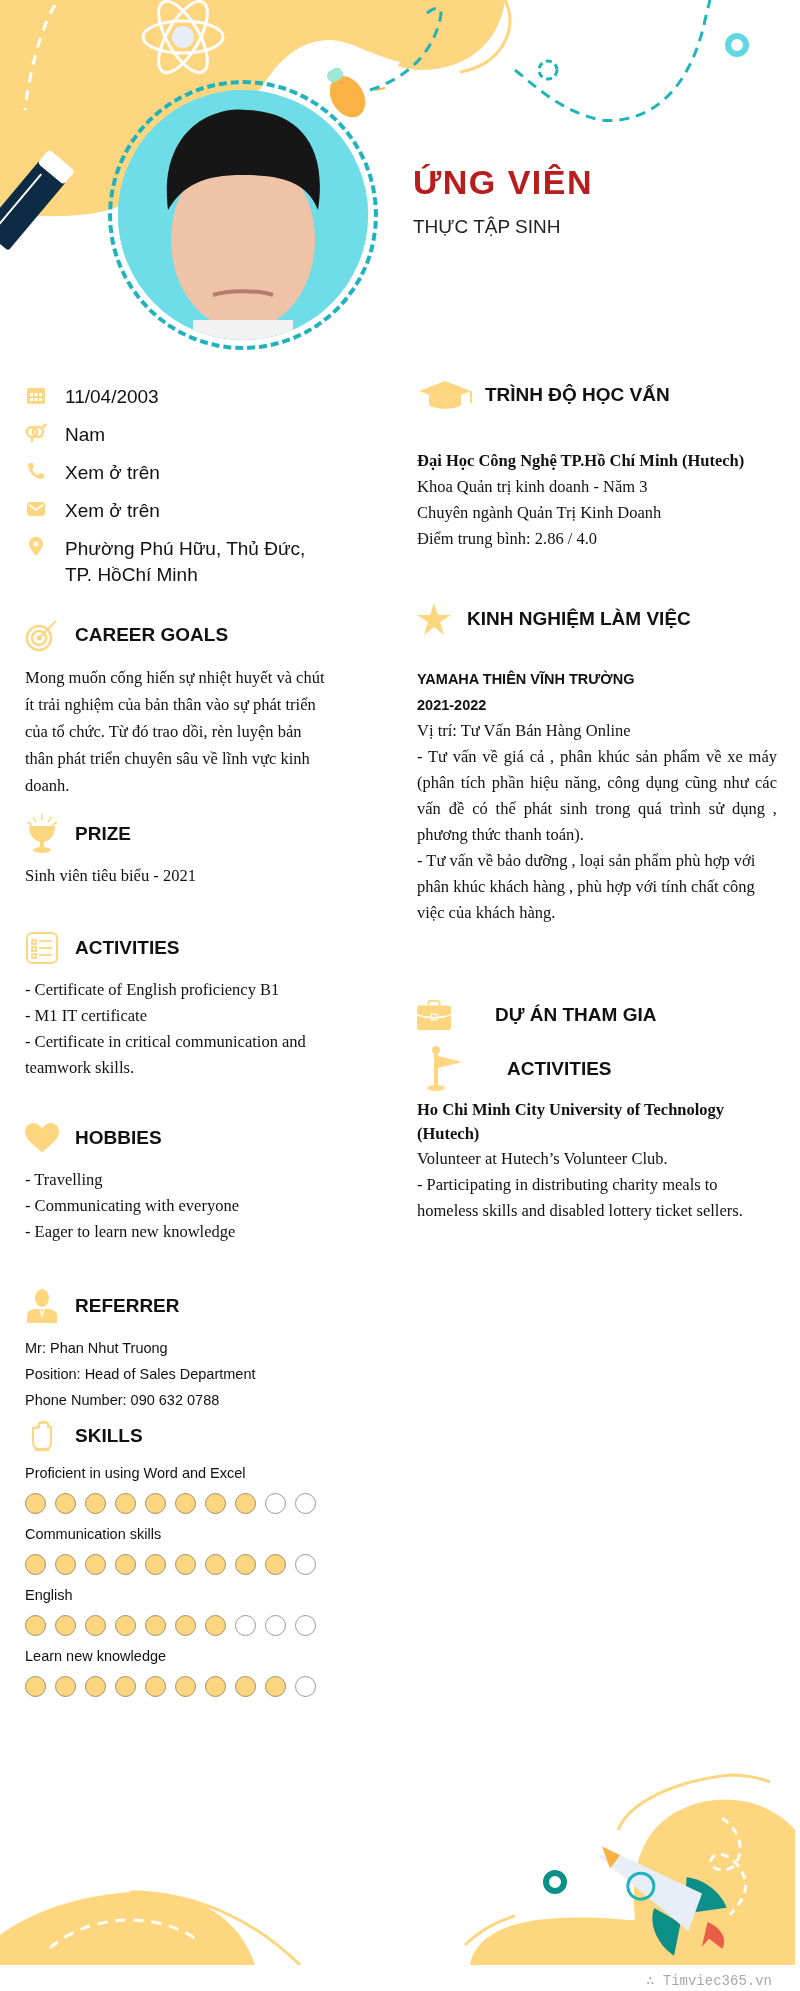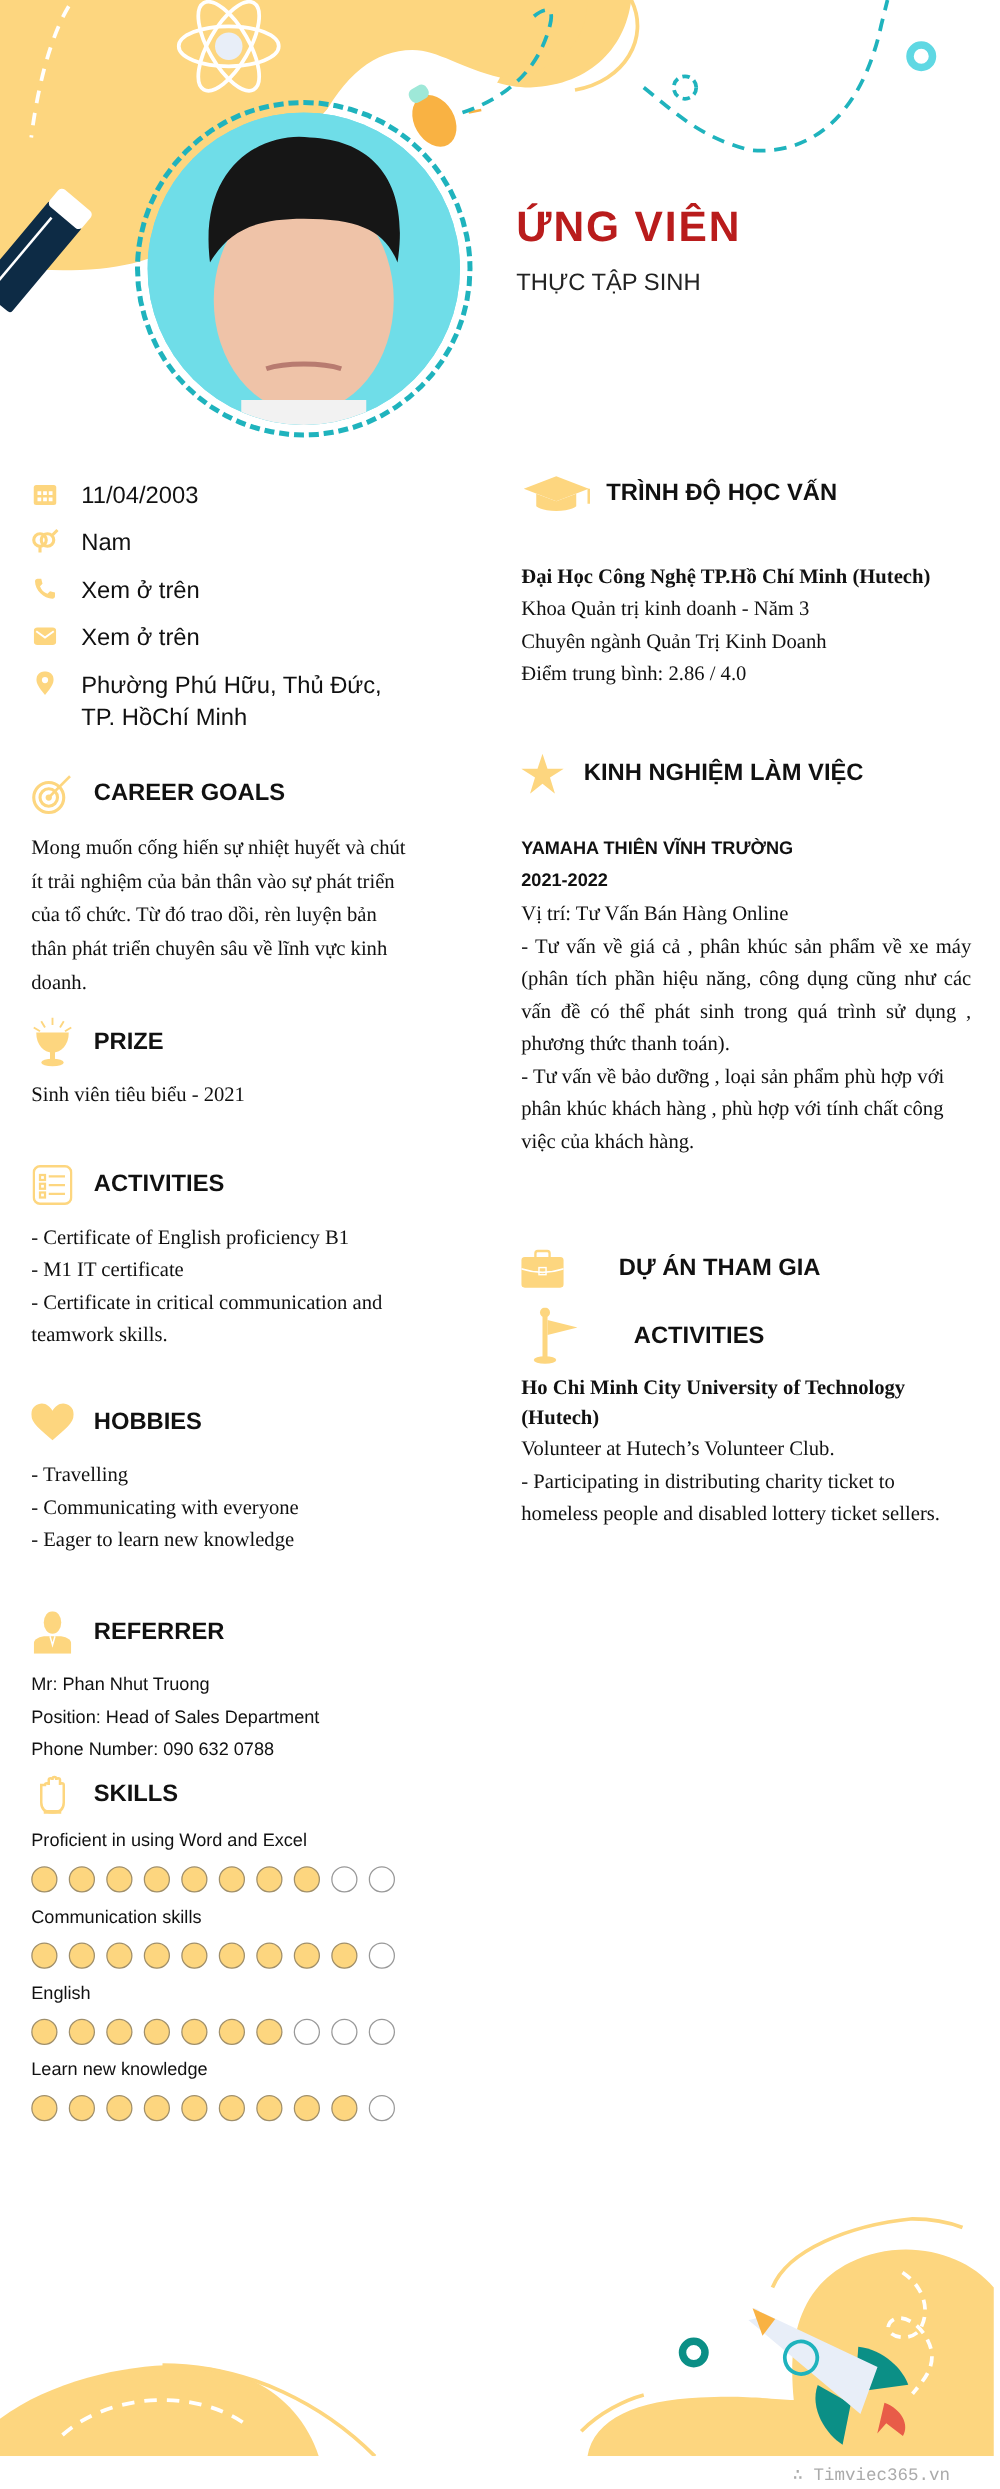--- a/index.html
+++ b/index.html
@@ -24,21 +24,21 @@
   .sec-title { font-size: 19px; font-weight: bold; color: #111; }
   .serif { font-family: "Liberation Serif", serif; font-size: 16.5px; line-height: 26px; color: #111; }
   .sans-p { font-size: 14.5px; line-height: 26px; color: #111; }
   .justify { text-align: justify; }
 
   .skill-label { font-size: 14.5px; line-height: 20px; margin-top: 10px; margin-bottom: 10px; }
   .dots { display: flex; gap: 9px; margin-bottom: 10px; }
   .dot { width: 21px; height: 21px; border-radius: 50%; border: 1.6px solid #999; background: #fff; }
   .dot.on { background: #fdd67f; border-color: #a08f6a; }
 
-  .watermark { position: absolute; right: 40px; top: 1972px; font-family: "Liberation Mono", monospace; font-size: 14px; color: #aaa; }
+  .watermark { position: absolute; right: 28px; top: 1972px; font-family: "Liberation Mono", monospace; font-size: 14px; color: #aaa; }
 </style>
 </head>
 <body>
 
 <div class="cv">
 
   <svg class="deco" width="800" height="380" viewBox="0 0 800 380">
     <path d="M0,0 L505,0 C500,40 470,70 420,70 C380,68 360,40 320,45 C290,50 270,80 250,100 L200,150 C160,190 130,210 80,215 C40,218 15,215 0,210 Z" fill="#fdd67f"></path>
     <path d="M235,0 C250,30 260,50 280,45 C320,35 350,25 380,40" fill="none" stroke="#fdd67f" stroke-width="0"></path>
     <path d="M505,0 C520,30 500,65 460,72" fill="none" stroke="#fdd67f" stroke-width="3"></path>
@@ -347,21 +347,21 @@
             <rect x="12" y="4" width="4" height="36" fill="#fdd67f"></rect>
             <path d="M16,10 L40,16 L16,22 Z" fill="#fdd67f"></path>
             <ellipse cx="14" cy="42" rx="9" ry="3" fill="#fdd67f"></ellipse>
           </svg>
       </span>
       <span class="sec-title">ACTIVITIES</span>
     </div>
     <div style="width:360px;">
       <p class="serif" style="font-weight:bold;line-height:24px;">Ho Chi Minh City University of Technology (Hutech)</p>
       <p class="serif">Volunteer at Hutech’s Volunteer Club.</p>
-      <p class="serif">- Participating in distributing charity ticket to homeless people and disabled lottery ticket sellers.</p>
+      <p class="serif">- Participating in distributing charity meals to homeless skills and disabled lottery ticket sellers.</p>
     </div>
   </div>
 
   <svg class="deco" style="top:1720px;" width="800" height="245" viewBox="0 0 800 245">
     <path d="M0,215 C40,185 100,172 140,172 C200,172 240,200 255,245 L0,245 Z" fill="#fdd67f"></path>
     <path d="M130,172 C200,172 260,205 300,245" fill="none" stroke="#fdd67f" stroke-width="3"></path>
     <path d="M50,228 C70,210 100,200 130,200 C160,200 185,210 200,222" fill="none" stroke="#fff" stroke-width="3" stroke-dasharray="10,8"></path>
     <path d="M470,245 C475,215 510,200 560,198 C600,196 620,200 635,200 C630,150 640,110 680,90 C720,70 770,80 795,110 L795,245 Z" fill="#fdd67f"></path>
     <path d="M465,225 C480,210 500,200 515,196" fill="none" stroke="#fdd67f" stroke-width="3"></path>
     <path d="M618,110 C630,80 680,60 730,55 C750,55 765,60 770,62" fill="none" stroke="#fdd67f" stroke-width="3"></path>

